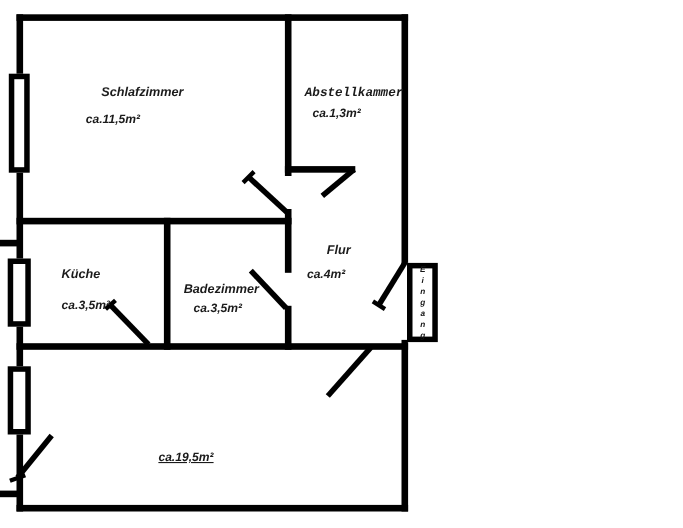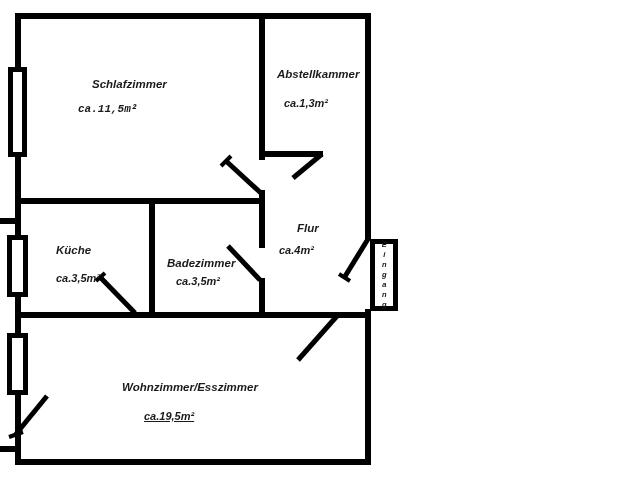--- a/index.html
+++ b/index.html
@@ -74,30 +74,29 @@
     <line x1="96" y1="281" x2="105" y2="273" stroke="#000" stroke-width="4"></line>
     <line x1="260" y1="280" x2="228" y2="246" stroke="#000" stroke-width="5"></line>
     <line x1="368" y1="239" x2="344" y2="278" stroke="#000" stroke-width="5"></line>
     <line x1="339" y1="274" x2="350" y2="281" stroke="#000" stroke-width="4"></line>
     <line x1="337" y1="316" x2="298" y2="360" stroke="#000" stroke-width="5"></line>
     <line x1="16" y1="434" x2="47" y2="396" stroke="#000" stroke-width="5"></line>
     <line x1="9" y1="437" x2="23" y2="432" stroke="#000" stroke-width="4"></line>
   </svg>
 
   <div class="room-label room-name" style="left:92px;top:79px;">Schlafzimmer</div>
-  <div class="room-label room-area" style="left:78px;top:104px;font-family:Liberation Mono, monospace;">ca.11,5m²</div>
+  <div class="room-label room-area" style="left:78px;top:104px;">ca.11,5m²</div>
 
-  <div class="room-label room-name" style="left:277px;top:69px;">Abstellkammer</div>
+  <div class="room-label room-name" style="left:277px;top:79px;font-family:Liberation Mono, monospace;">Abstellkammer</div>
   <div class="room-label room-area" style="left:284px;top:98px;text-align:right;">ca.1,3m²</div>
 
   <div class="room-label room-name" style="left:56px;top:245px;">Küche</div>
   <div class="room-label room-area" style="left:56px;top:273px;">ca.3,5m²</div>
 
   <div class="room-label room-name" style="left:167px;top:258px;">Badezimmer</div>
   <div class="room-label room-area" style="left:176px;top:276px;">ca.3,5m²</div>
 
   <div class="room-label room-name" style="left:297px;top:223px;">Flur</div>
   <div class="room-label room-area" style="left:279px;top:245px;">ca.4m²</div>
 
-  <div class="room-label room-name" style="left:122px;top:382px;">Wohnzimmer/Esszimmer</div>
   <div class="room-label room-area" style="left:144px;top:411px;text-decoration:underline;">ca.19,5m²</div>
 
 </div>
 
 </body></html>

